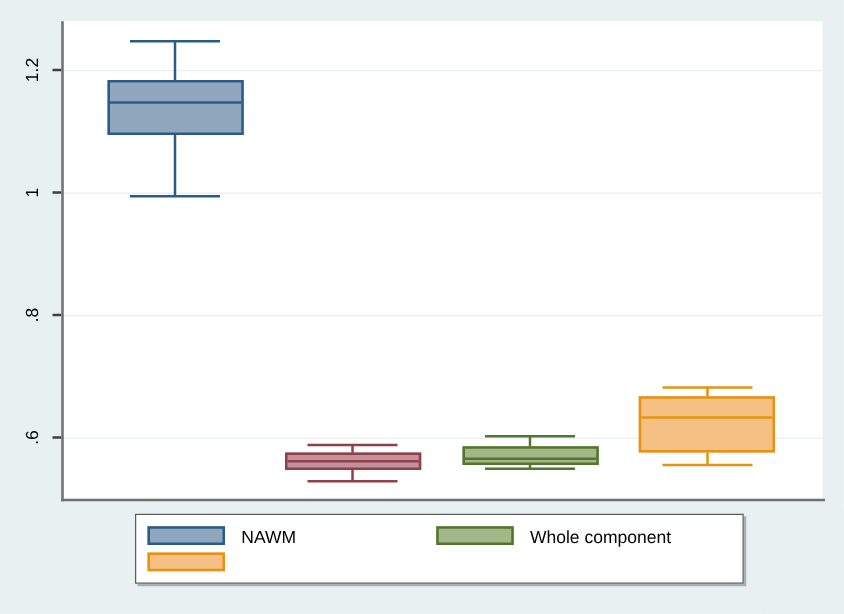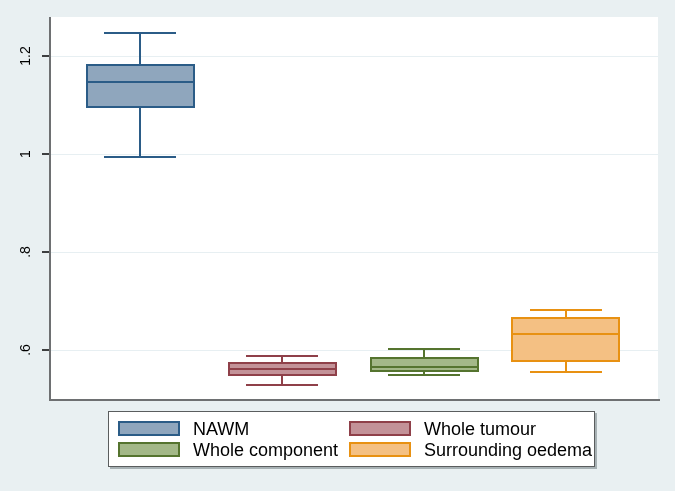--- a/index.html
+++ b/index.html
@@ -57,21 +57,21 @@
   .legend-item{
     display:flex;align-items:center;
   }
   .legend-swatch{
     width:58px;height:11px;
     border-style:solid;border-width:2px;
     margin-right:13px;
     flex:0 0 auto;
   }
   .legend-label{
-    font-size:18px;color:#000;line-height:1;
+    font-size:14px;color:#000;line-height:1;
     white-space:nowrap;
   }
 </style>
 </head>
 <body>
 
 <div class="figure">
   <div class="plot-area" id="plot">
       <div class="gridline" style="top: 332.526px;"></div>
       <div class="gridline" style="top: 234.577px;"></div>
@@ -109,25 +109,20 @@
       <div class="ytick-label" style="top: 146.128px;">1</div>
       <div class="ytick" style="top: 55.1795px;"></div>
       <div class="ytick-label" style="top: 48.1795px;">1.2</div>
     </div>
   <div class="legend" id="legend">
       <div class="legend-item">
         <div class="legend-swatch" style="background: rgb(143, 166, 189); border-color: rgb(43, 92, 135);"></div>
         <div class="legend-label">NAWM</div>
       </div>
       <div class="legend-item">
-        <div class="legend-swatch" style="background: rgb(195, 146, 152); border-color: rgb(143, 64, 73);"></div>
-        <div class="legend-label">Whole tumour</div>
-      </div>
-      <div class="legend-item">
         <div class="legend-swatch" style="background: rgb(163, 184, 136); border-color: rgb(85, 116, 47);"></div>
         <div class="legend-label">Whole component</div>
       </div>
       <div class="legend-item">
         <div class="legend-swatch" style="background: rgb(244, 192, 131); border-color: rgb(232, 145, 18);"></div>
-        <div class="legend-label">Surrounding oedema</div>
       </div>
     </div>
 </div>
 
 </body></html>

